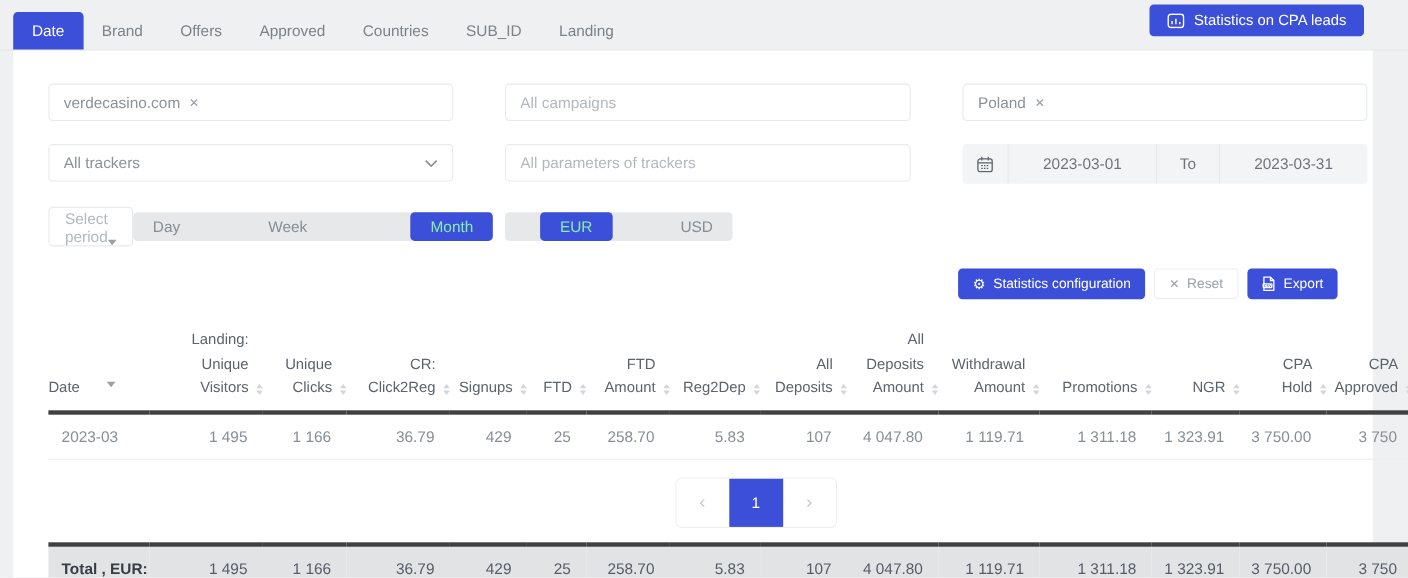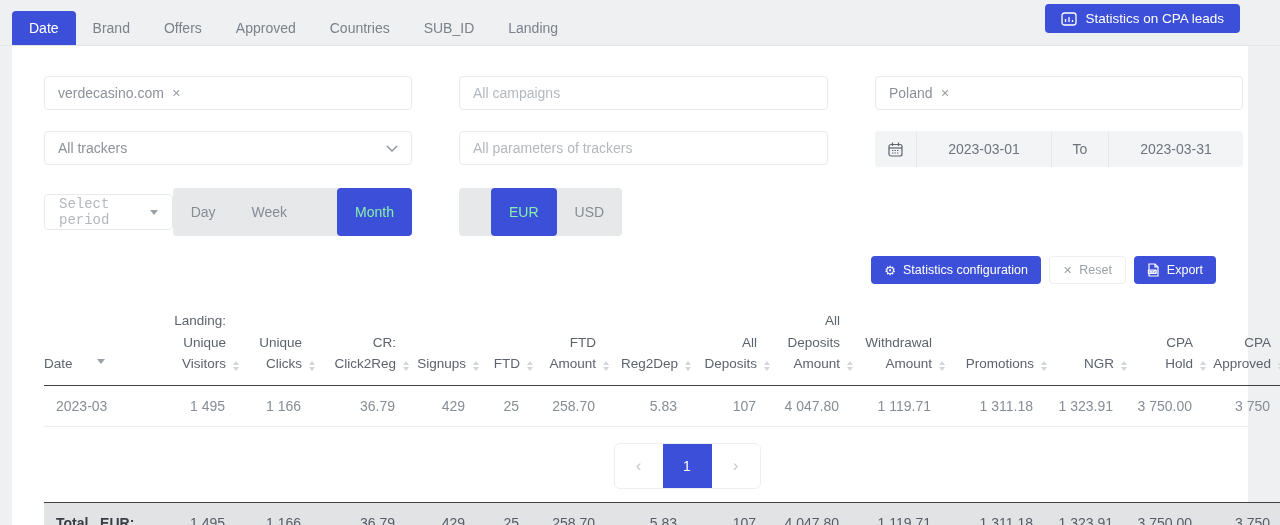--- a/index.html
+++ b/index.html
@@ -29,25 +29,25 @@
   .tag-x { color:#9aa0a8; font-size:11px; cursor:pointer; }
   .sel-chevron { margin-left:auto; }
 
   .row3 { display:flex; align-items:center; }
   .daterange { height:36px; width:368px; background:#f3f4f6; border-radius:4px; display:flex; align-items:stretch; }
   .dr-icon { width:42px; display:flex; align-items:center; justify-content:center; border-right:1px solid #e7e8ea; }
   .dr-seg { flex:1; display:flex; align-items:center; justify-content:center; font-size:14px; color:#6e747d; }
   .dr-to { flex:0 0 58px; border-left:1px solid #e7e8ea; border-right:1px solid #e7e8ea; }
 
   .period { height:36px; width:165px; border:1px solid #e7e9eb; border-radius:4px; display:flex;
-    align-items:center; justify-content:space-between; padding:0 14px; font-size:14px; color:#b3b8bf;font-family:Liberation Mono, monospace; }
+    align-items:flex-end; justify-content:space-between; padding:0 14px; font-size:14px; color:#b3b8bf; }
   .caret-down { width:0; height:0; border-left:4px solid transparent; border-right:4px solid transparent;
     border-top:5px solid #9aa0a6; }
 
-  .seg { display:flex; background:#e6e8ea; border-radius:4px; height:48px; margin-left:auto; }
+  .seg { display:flex; background:#e6e8ea; border-radius:4px; height:26px; margin-left:auto;gap:44px; }
   .seg-item { display:flex; align-items:center; justify-content:center; font-size:14px; color:#878d95;
     cursor:pointer; padding:0 18px; }
   .seg-item.active { background:#3c4fd8; color:#86efac; border-radius:4px;margin-left:32px; }
 
   
   .actions { margin-top:20px; display:flex; justify-content:flex-end; gap:8px; }
   .abtn { height:28px; border-radius:4px; font-size:12.5px; display:flex; align-items:center; gap:7px;
     padding:0 13px; border:none; font-family:inherit; cursor:pointer; }
   .abtn.blue { background:#3c4fd8; color:#fff; }
   .abtn.ghost { background:#fff; border:1px solid #eceef0; color:#9aa0a8; }
@@ -60,21 +60,21 @@
   .h { display:flex; justify-content:flex-end; align-items:flex-end; }
   .h.left { justify-content:flex-start; align-items:center; }
   .hl { white-space:pre-line; text-align:right; line-height:1.6; }
   .h.left .hl { text-align:left; }
   .sort { display:inline-flex; flex-direction:column; gap:2px; margin-left:7px; margin-bottom:4px; }
   .sort i { width:0; height:0; border-left:3.5px solid transparent; border-right:3.5px solid transparent; }
   .sort .up { border-bottom:4px solid #d2d6da; }
   .sort .down { border-top:4px solid #d2d6da; }
   .date-caret { margin-left:24px; margin-bottom:5px; }
 
-  tbody td { border-top:1px solid #404040; border-bottom:1px solid #edeff1;
+  tbody td { border-top:4px solid #404040; border-bottom:1px solid #edeff1;
     font-size:14px; color:#878d95; text-align:right; padding:12px 14px 12px 0; }
   tbody td.first, .trow td.first { text-align:left; padding-left:12px; padding-right:0; }
 
   
   .pagwrap { display:flex; justify-content:center; margin-top:16px; }
   .pag { display:flex; border:1px solid #eceef0; border-radius:6px; overflow:hidden;
     background:#fff; transform:translateX(57px); }
   .pag-btn { width:48px; height:44px; display:flex; align-items:center; justify-content:center;
     color:#c5c9cf; font-size:17px; cursor:pointer; }
   .pag-cur { width:49px; height:44px; background:#3c4fd8; color:#fff; font-size:14px;

